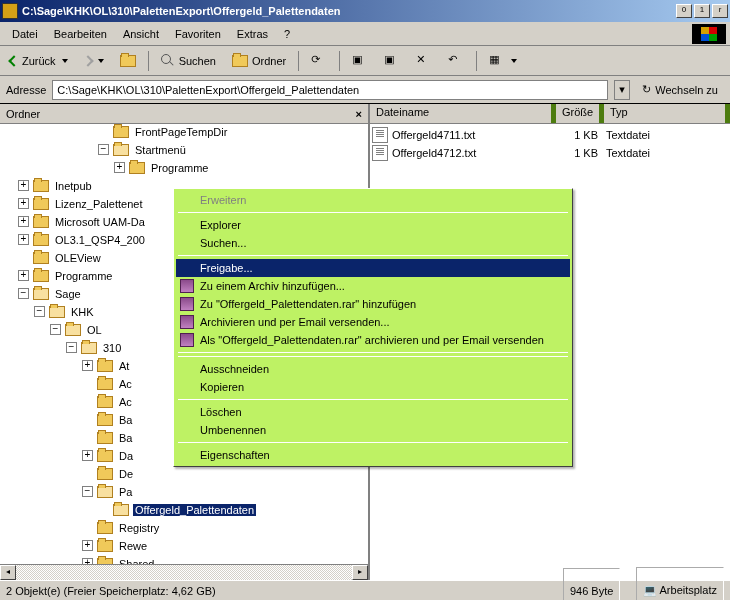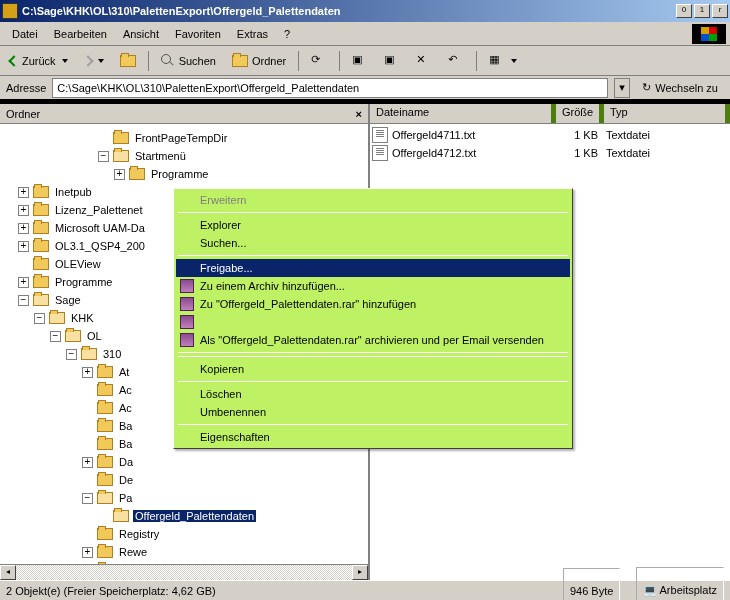--- a/index.html
+++ b/index.html
@@ -21,31 +21,31 @@
 .toolbar .tico { width: 16px; height: 16px; display: inline-block; }
 .arrow-left { border: solid #008000; border-width: 0 2px 2px 0; width: 8px; height: 8px; transform: rotate(135deg); display: inline-block; }
 .arrow-right-dis { border: solid #a0a0a0; border-width: 0 2px 2px 0; width: 8px; height: 8px; transform: rotate(-45deg); display: inline-block; }
 .tri { width: 0; height: 0; border-left: 3px solid transparent; border-right: 3px solid transparent; border-top: 4px solid #000; display: inline-block; margin-left: 2px; }
 .magnify { width: 14px; height: 14px; position: relative; }
 .magnify::before { content:''; position:absolute; width:8px; height:8px; border:1px solid #555; border-radius:50%; }
 .magnify::after { content:''; position:absolute; width:5px; height:1px; background:#555; transform:rotate(45deg); top:9px; left:8px; }
 .folder-ico { width: 16px; height: 12px; background: #f0c95a; border: 1px solid #b08020; position: relative; }
 .folder-ico::before { content:''; position:absolute; top:-3px; left:0; width:6px; height:3px; background:#f0c95a; border:1px solid #b08020; border-bottom:none; }
 
-.addressbar { height: 28px; background: #d4d0c8; display: flex; align-items: center; padding: 0 6px; gap: 6px; border-bottom: 5px solid #000000; }
+.addressbar { height: 28px; background: #d4d0c8; display: flex; align-items: center; padding: 0 6px; gap: 6px; border-bottom: 1px solid #000000; }
 .addressbar input { flex: 1; height: 20px; border: 1px solid #808080; background: white; padding: 0 4px; font-family: inherit; font-size: 11px; }
 .addressbar .dd { width: 16px; height: 20px; border: 1px solid #808080; background: #d4d0c8; text-align: center; line-height: 16px; }
 .addressbar .go { padding: 2px 6px; display: flex; align-items: center; gap: 4px; }
 
 .main { display: flex; height: 476px; }
 .leftpane { width: 370px; border-right: 2px solid #808080; display: flex; flex-direction: column; background: white; }
 .ph { height: 20px; background: #d4d0c8; border-bottom: 1px solid #808080; display: flex; align-items: center; padding: 0 6px; font-size: 11px; }
 .ph .x { margin-left: auto; font-weight: bold; cursor: default; }
 .tree { flex: 1; overflow: auto; padding: 2px; background: white; }
-.tnode { display: flex; align-items: flex-end; height: 18px; white-space: nowrap; }
+.tnode { display: flex; align-items: flex-start; height: 18px; white-space: nowrap; }
 .tbox { width: 11px; height: 11px; border: 1px solid #808080; text-align: center; line-height: 8px; font-size: 10px; margin-right: 4px; background: white; cursor: default; }
 .tsp { width: 11px; margin-right: 4px; }
 .tlabel { padding: 0 2px; }
 .tlabel.selfo { background: #0a246a; color: white; outline: 1px dotted #fff; }
 .fico { width: 16px; height: 12px; background: #f0c95a; border: 1px solid #b08020; margin-right: 4px; position: relative; }
 .fico::before { content:''; position:absolute; top:-3px; left:0; width:6px; height:3px; background:#f0c95a; border:1px solid #b08020; border-bottom:none; }
 .fico.open { background: #f8e0a0; }
 
 .rightpane { flex: 1; display: flex; flex-direction: column; background: white; }
 .cols { height: 20px; background: #d4d0c8; display: flex; border-bottom: 1px solid #808080; }
@@ -332,26 +332,28 @@
   <div class="ci">
       <span class="rar"></span>
       <span>Zu einem Archiv hinzufügen...</span>
     </div>
   <div class="ci">
       <span class="rar"></span>
       <span>Zu "Offergeld_Palettendaten.rar" hinzufügen</span>
     </div>
   <div class="ci">
       <span class="rar"></span>
+      <span>Archivieren und per Email versenden...</span>
     </div>
   <div class="ci">
       <span class="rar"></span>
       <span>Als "Offergeld_Palettendaten.rar" archivieren und per Email versenden</span>
     </div>
   <div class="csep"></div>
   <div class="csep"></div>
+  <div class="ci">Ausschneiden</div>
   <div class="ci">Kopieren</div>
   <div class="csep"></div>
   <div class="ci">Löschen</div>
   <div class="ci">Umbenennen</div>
   <div class="csep"></div>
   <div class="ci">Eigenschaften</div>
 </div>
 
 </body></html>

